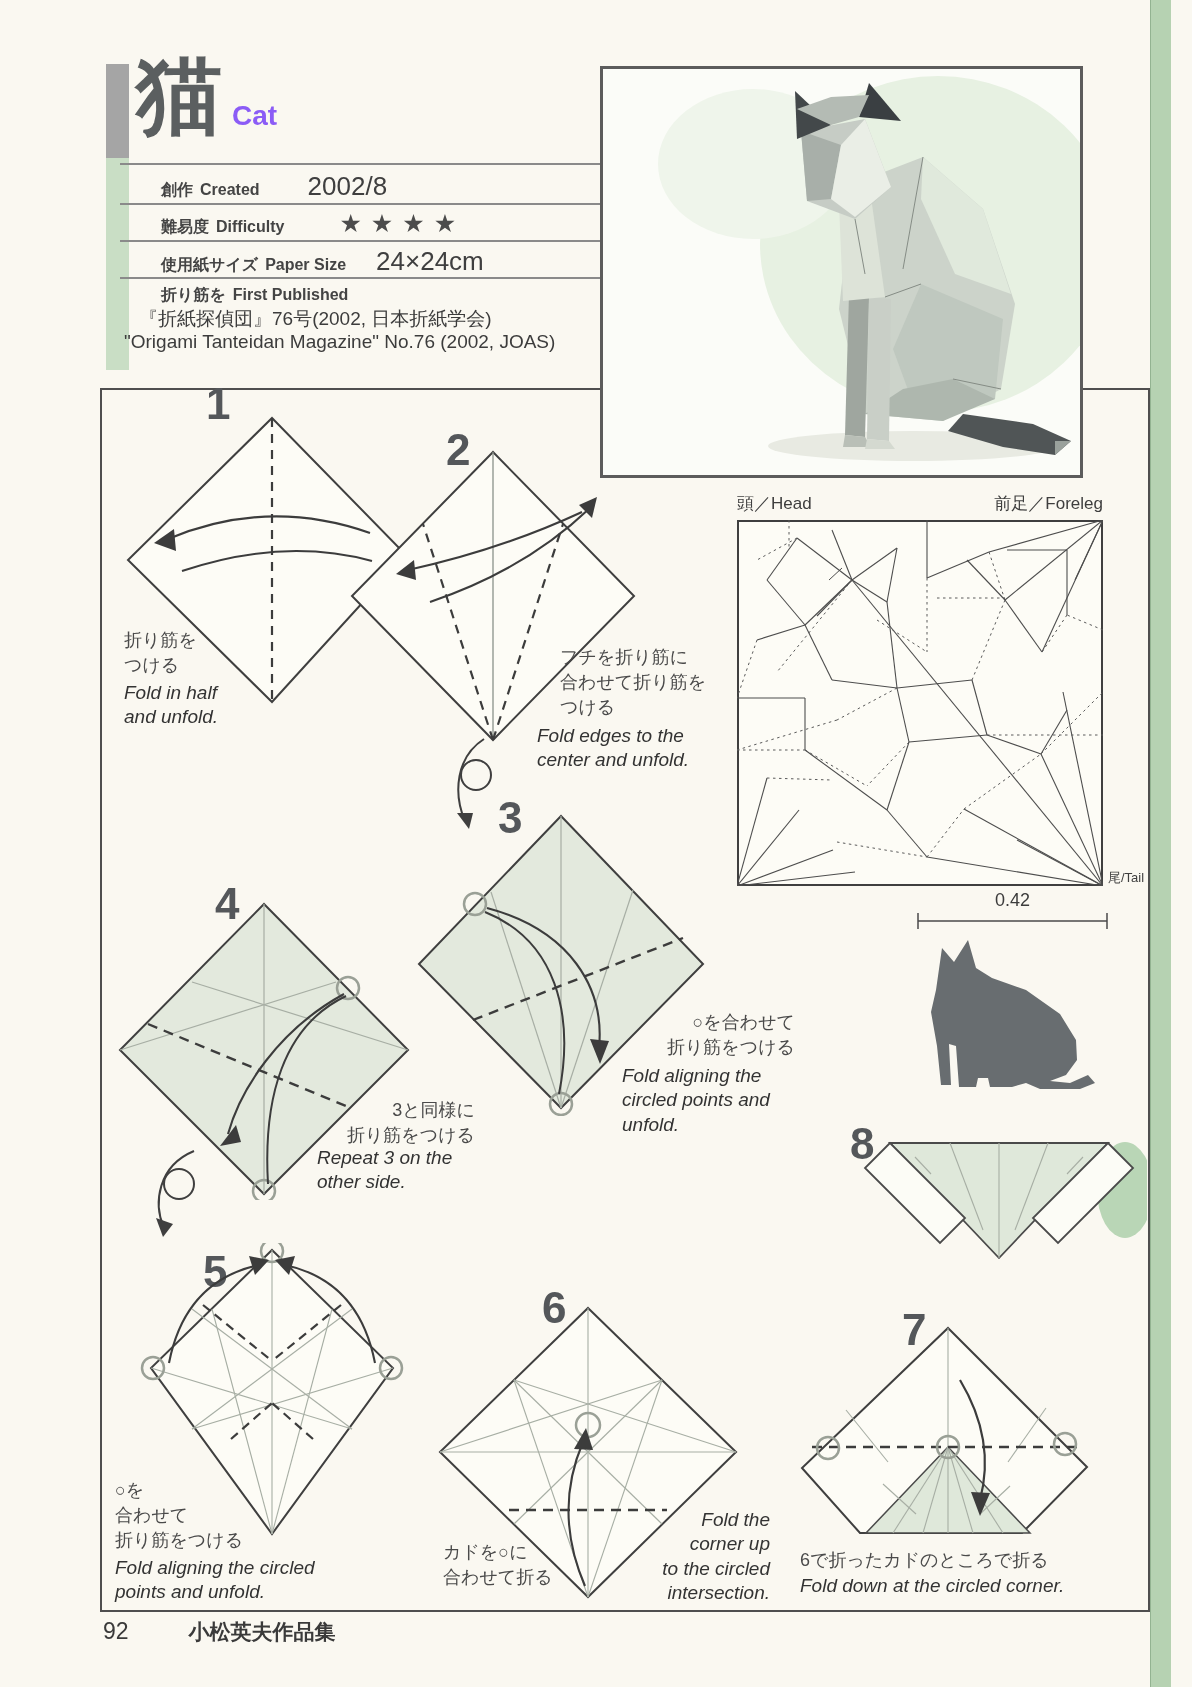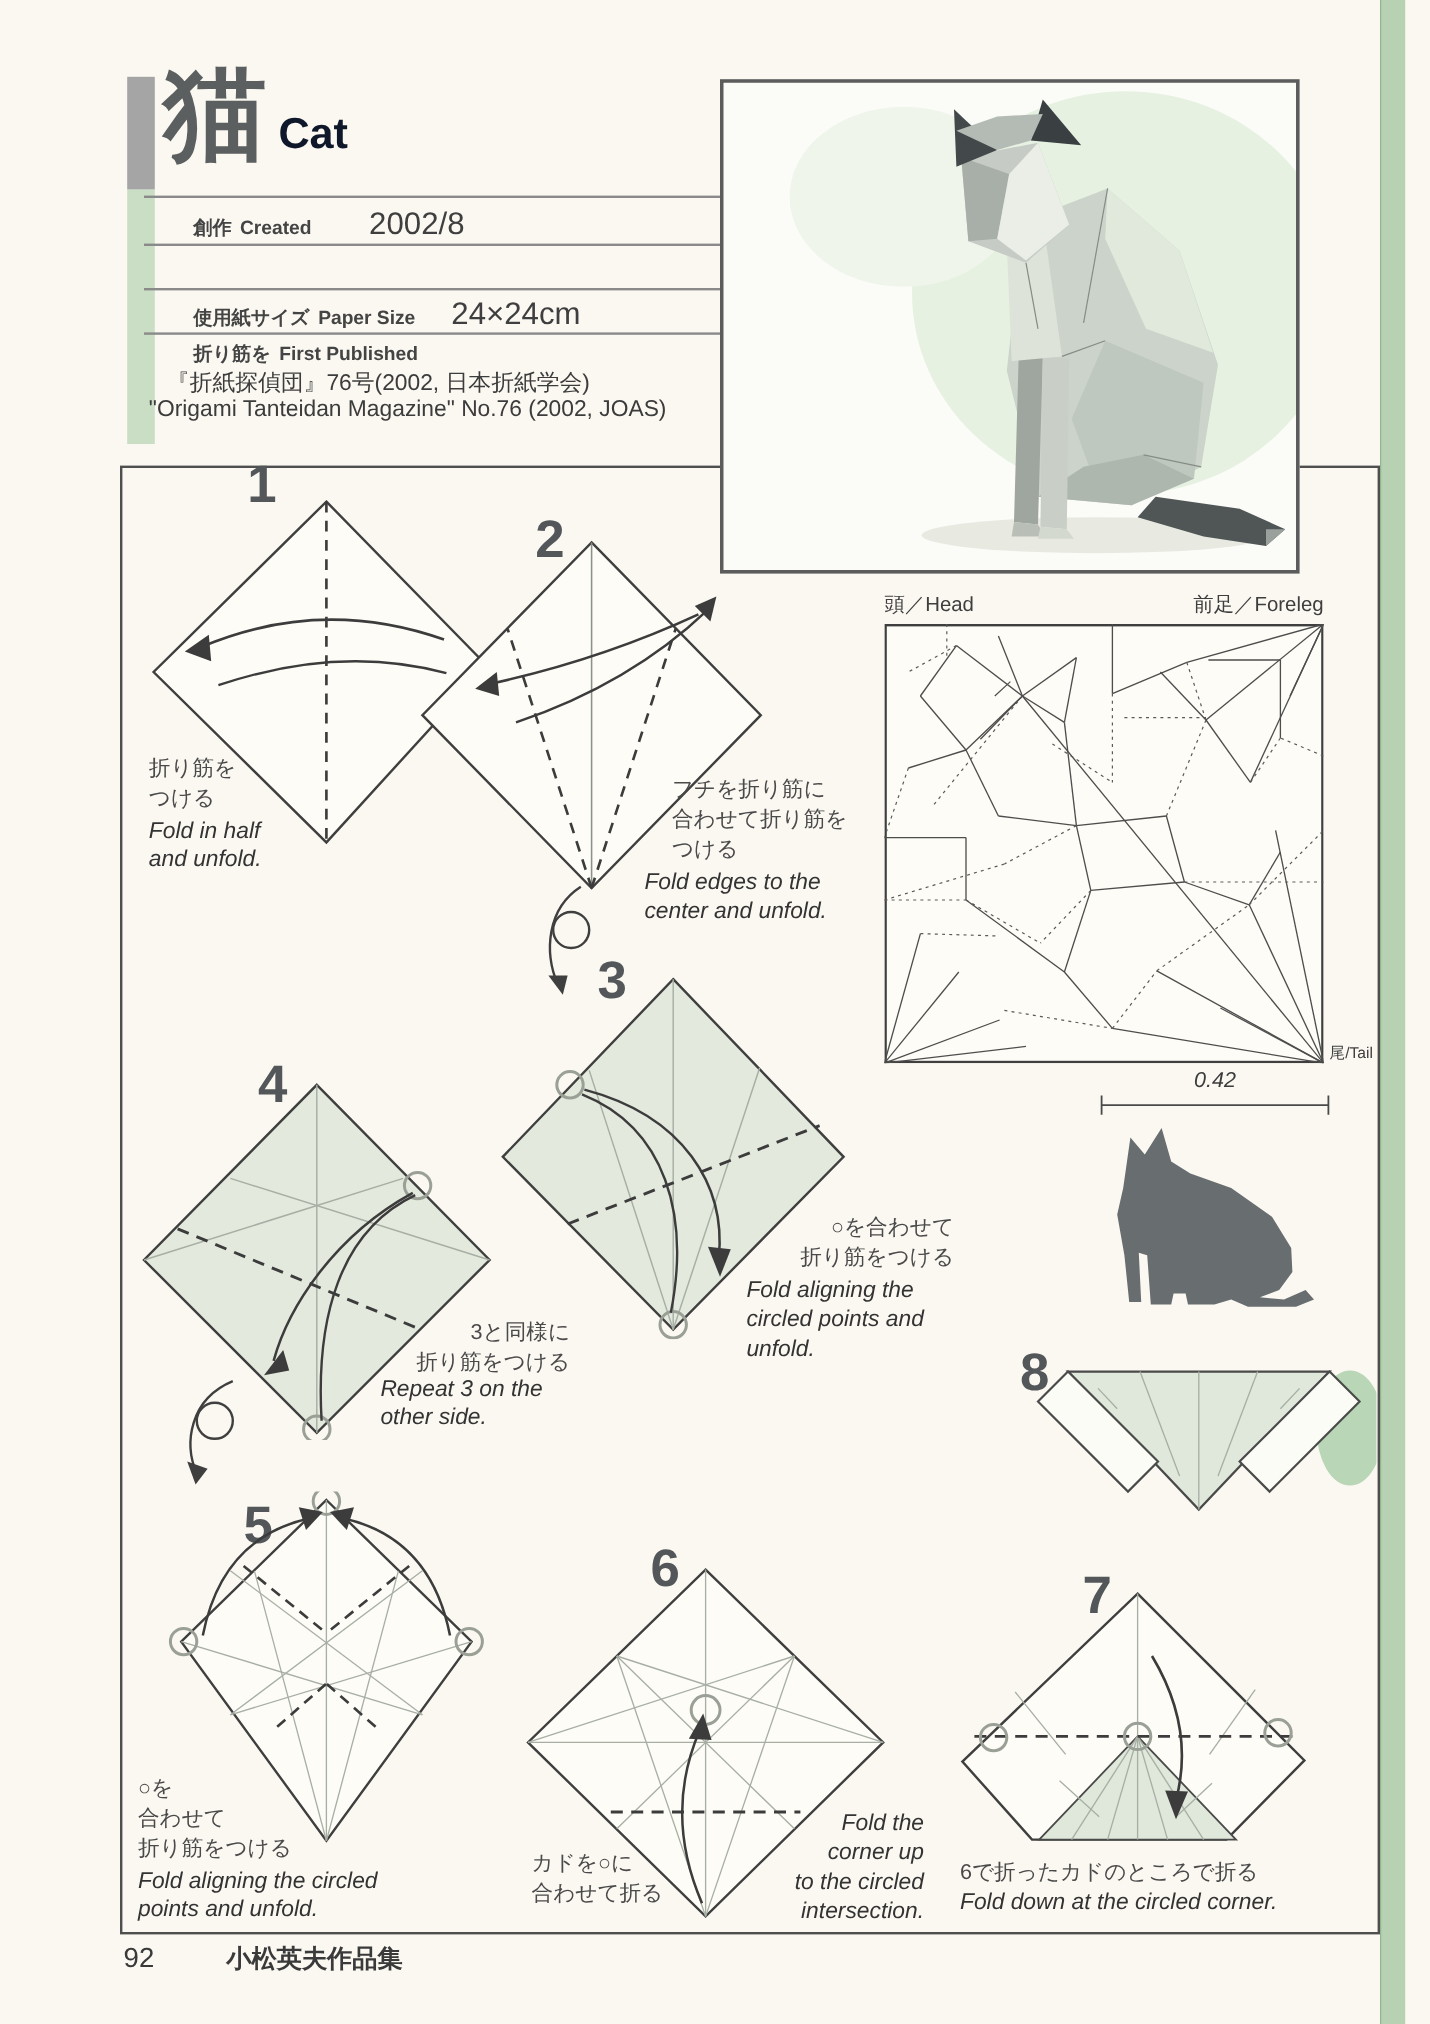--- a/index.html
+++ b/index.html
@@ -3,21 +3,21 @@
 <meta charset="utf-8">
 <style>
   html,body{margin:0;padding:0;background:#e8e6df;}
   .page{position:relative;width:1192px;height:1687px;background:#faf8f1;overflow:hidden;
         font-family:"Liberation Sans","DejaVu Sans",sans-serif;color:#3c3c3c;}
   .abs{position:absolute;}
   .edge-strip{position:absolute;left:1150px;top:0;width:20px;height:1687px;background:#b6d2b2;border-left:1.5px solid #93b391;}
   .accent-gray{position:absolute;left:106px;top:64px;width:23px;height:94px;background:#a5a5a5;}
   .accent-green{position:absolute;left:106px;top:158px;width:23px;height:212px;background:#c9dec5;}
   .title-kanji{font-size:86px;font-weight:bold;color:#5b5f60;line-height:1;}
-  .title-en{font-size:36px;font-weight:bold;color:#0f172a;padding-bottom:6px;padding-left:10px;}
+  .title-en{font-size:28px;font-weight:bold;color:#8b5cf6;padding-bottom:6px;padding-left:10px;}
   .rule{position:absolute;height:2px;background:#8a8a8a;}
   .mrow{position:absolute;display:flex;align-items:baseline;margin-left:24px;}
   .lab-ja{font-size:16px;font-weight:bold;color:#444;}
   .lab-en{font-size:16px;font-weight:bold;color:#444;margin-left:7px;}
   .val{font-size:26px;color:#3f3f3f;}
   .stars{font-size:25px;letter-spacing:9px;color:#4c4c4c;}
   .pubtxt{font-size:19px;color:#3c3c3c;}
   .diagram-box{position:absolute;left:100px;top:388px;width:1046px;height:1220px;border:2.5px solid #4f4f4f;}
   .photo-box{position:absolute;left:600px;top:66px;width:477px;height:406px;border:3px solid #5c5c5c;background:#fbfcf8;}
   .step-num{position:absolute;font-size:44px;font-weight:bold;color:#54575a;line-height:1;}
@@ -48,20 +48,25 @@
 
   <div class="rule" style="left:120px;top:163px;width:482px;"></div>
   <div class="rule" style="left:120px;top:203px;width:482px;"></div>
   <div class="rule" style="left:120px;top:240px;width:482px;"></div>
   <div class="rule" style="left:120px;top:277px;width:482px;"></div>
 
   <div class="mrow" style="left:137px;top:171px;">
     <span class="lab-ja">創作</span>
     <span class="lab-en">Created</span>
     <span class="val" style="margin-left:48px;">2002/8</span>
+  </div>
+  <div class="mrow" style="left:137px;top:209px;">
+    <span class="lab-ja">難易度</span>
+    <span class="lab-en">Difficulty</span>
+    <span class="stars" style="margin-left:55px;">★★★★</span>
   </div>
   <div class="mrow" style="left:137px;top:246px;">
     <span class="lab-ja">使用紙サイズ</span>
     <span class="lab-en">Paper Size</span>
     <span class="val" style="margin-left:30px;">24×24cm</span>
   </div>
   <div class="mrow" style="left:137px;top:285px;">
     <span class="lab-ja">折り筋を</span>
     <span class="lab-en">First Published</span>
   </div>
@@ -359,21 +364,21 @@
       <path d="M330,95 L305,132"></path>
         <path d="M20,120 L0,178"></path>
         <path d="M366,110 L330,95"></path>
       <path d="M52,0 L52,28"></path>
         <path d="M252,32 L268,80"></path>
         <path d="M172,222 L130,266"></path>
     </g>
     <path d="M105,48 L92,60" stroke="#4d4d4d" stroke-width="1" fill="none"></path>
   </svg>
 
-  <div class="abs dim-label" style="left:915px;top:890px;width:195px;font-style:italic;">0.42</div>
+  <div class="abs dim-label" style="left:915px;top:890px;width:195px;">0.42</div>
   <svg class="abs" style="left:915px;top:912px;" width="195" height="18" viewBox="0 0 195 18">
     <path d="M3,9 L192,9" stroke="#4a4a4a" stroke-width="1.5"></path>
     <path d="M3,1 L3,17" stroke="#4a4a4a" stroke-width="1.5"></path>
     <path d="M192,1 L192,17" stroke="#4a4a4a" stroke-width="1.5"></path>
   </svg>
 
   <svg class="abs" style="left:912px;top:928px;" width="185" height="162" viewBox="0 0 185 162">
     <path fill="#686d70" d="M24,62 L30,20 L42,34 L56,12 L64,40 L80,50 L114,62 L148,86 L164,112 L165,132
       L154,147 L138,153 L158,155 L176,147 L183,155 L168,161 L128,161 L114,155 L100,159 L78,159 L76,150
       L66,150 L64,159 L47,159 L44,118 L37,116 L39,157 L29,157 L25,118 L19,84 Z"></path>

